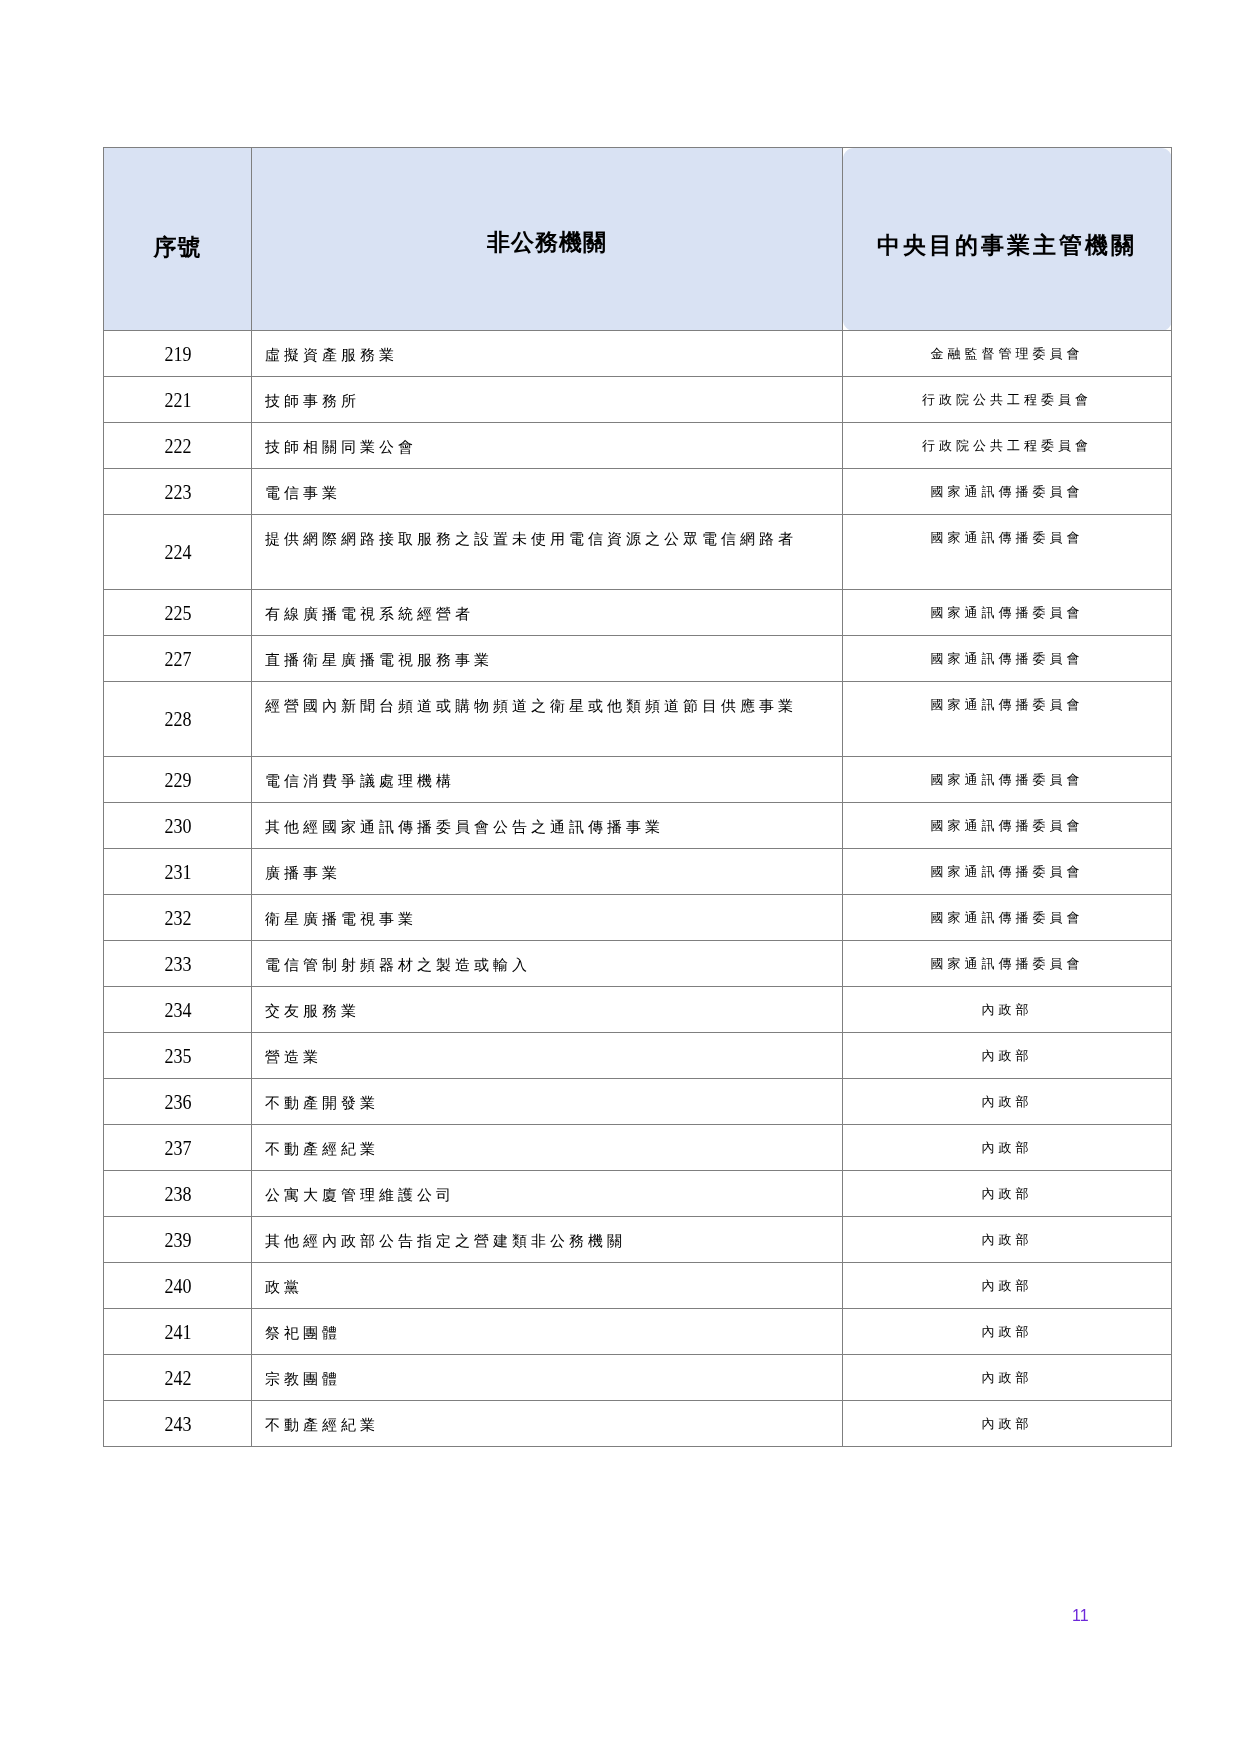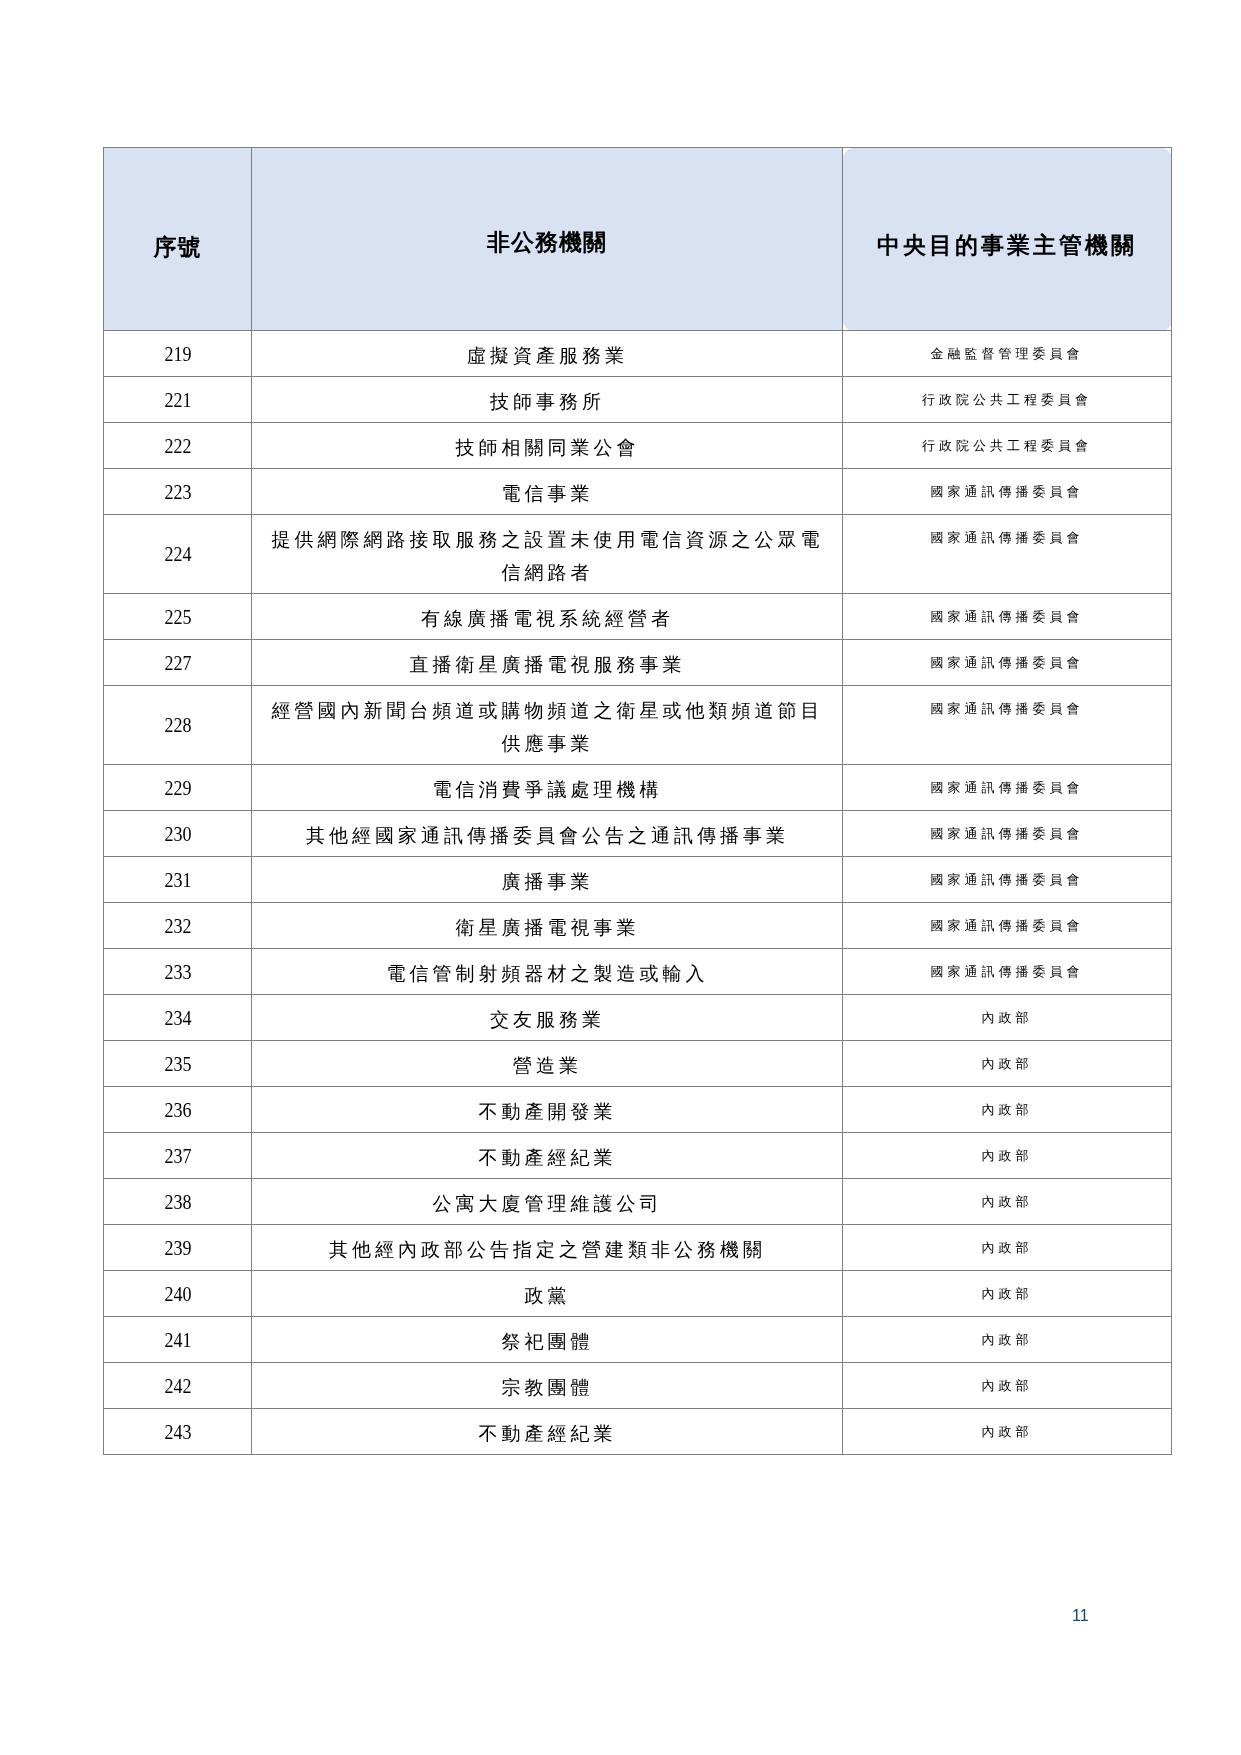--- a/index.html
+++ b/index.html
@@ -53,42 +53,42 @@
     table.main tbody tr.tall { height: 75px; }
     td.num {
       text-align: center;
       vertical-align: middle;
       font-family: "Liberation Serif", "DejaVu Serif", serif;
       font-size: 22px;
       transform: scaleX(0.82);
       transform-origin: center;
     }
     td.name {
-      text-align: center;
+      text-align: left;
       vertical-align: top;
       padding: 8px 12px 4px 13px !important;
-      font-size: 19px;
+      font-size: 15px;
       letter-spacing: 4px;
       line-height: 33px;
     }
     td.auth {
       text-align: center;
       vertical-align: top;
       padding: 8px 6px 4px 6px !important;
       font-size: 13px;
       letter-spacing: 4px;
       line-height: 30px;
     }
     .page-number {
       position: absolute;
       left: 1072px;
       top: 1607px;
       font-family: "Liberation Sans", "DejaVu Sans", sans-serif;
       font-size: 16px;
-      color: #0c4a6e;
+      color: #6d28d9;
     }
   </style>
 </head>
 <body>
 
 <div class="page">
   <table class="main">
     <colgroup>
       <col class="c1">
         <col class="c2">

